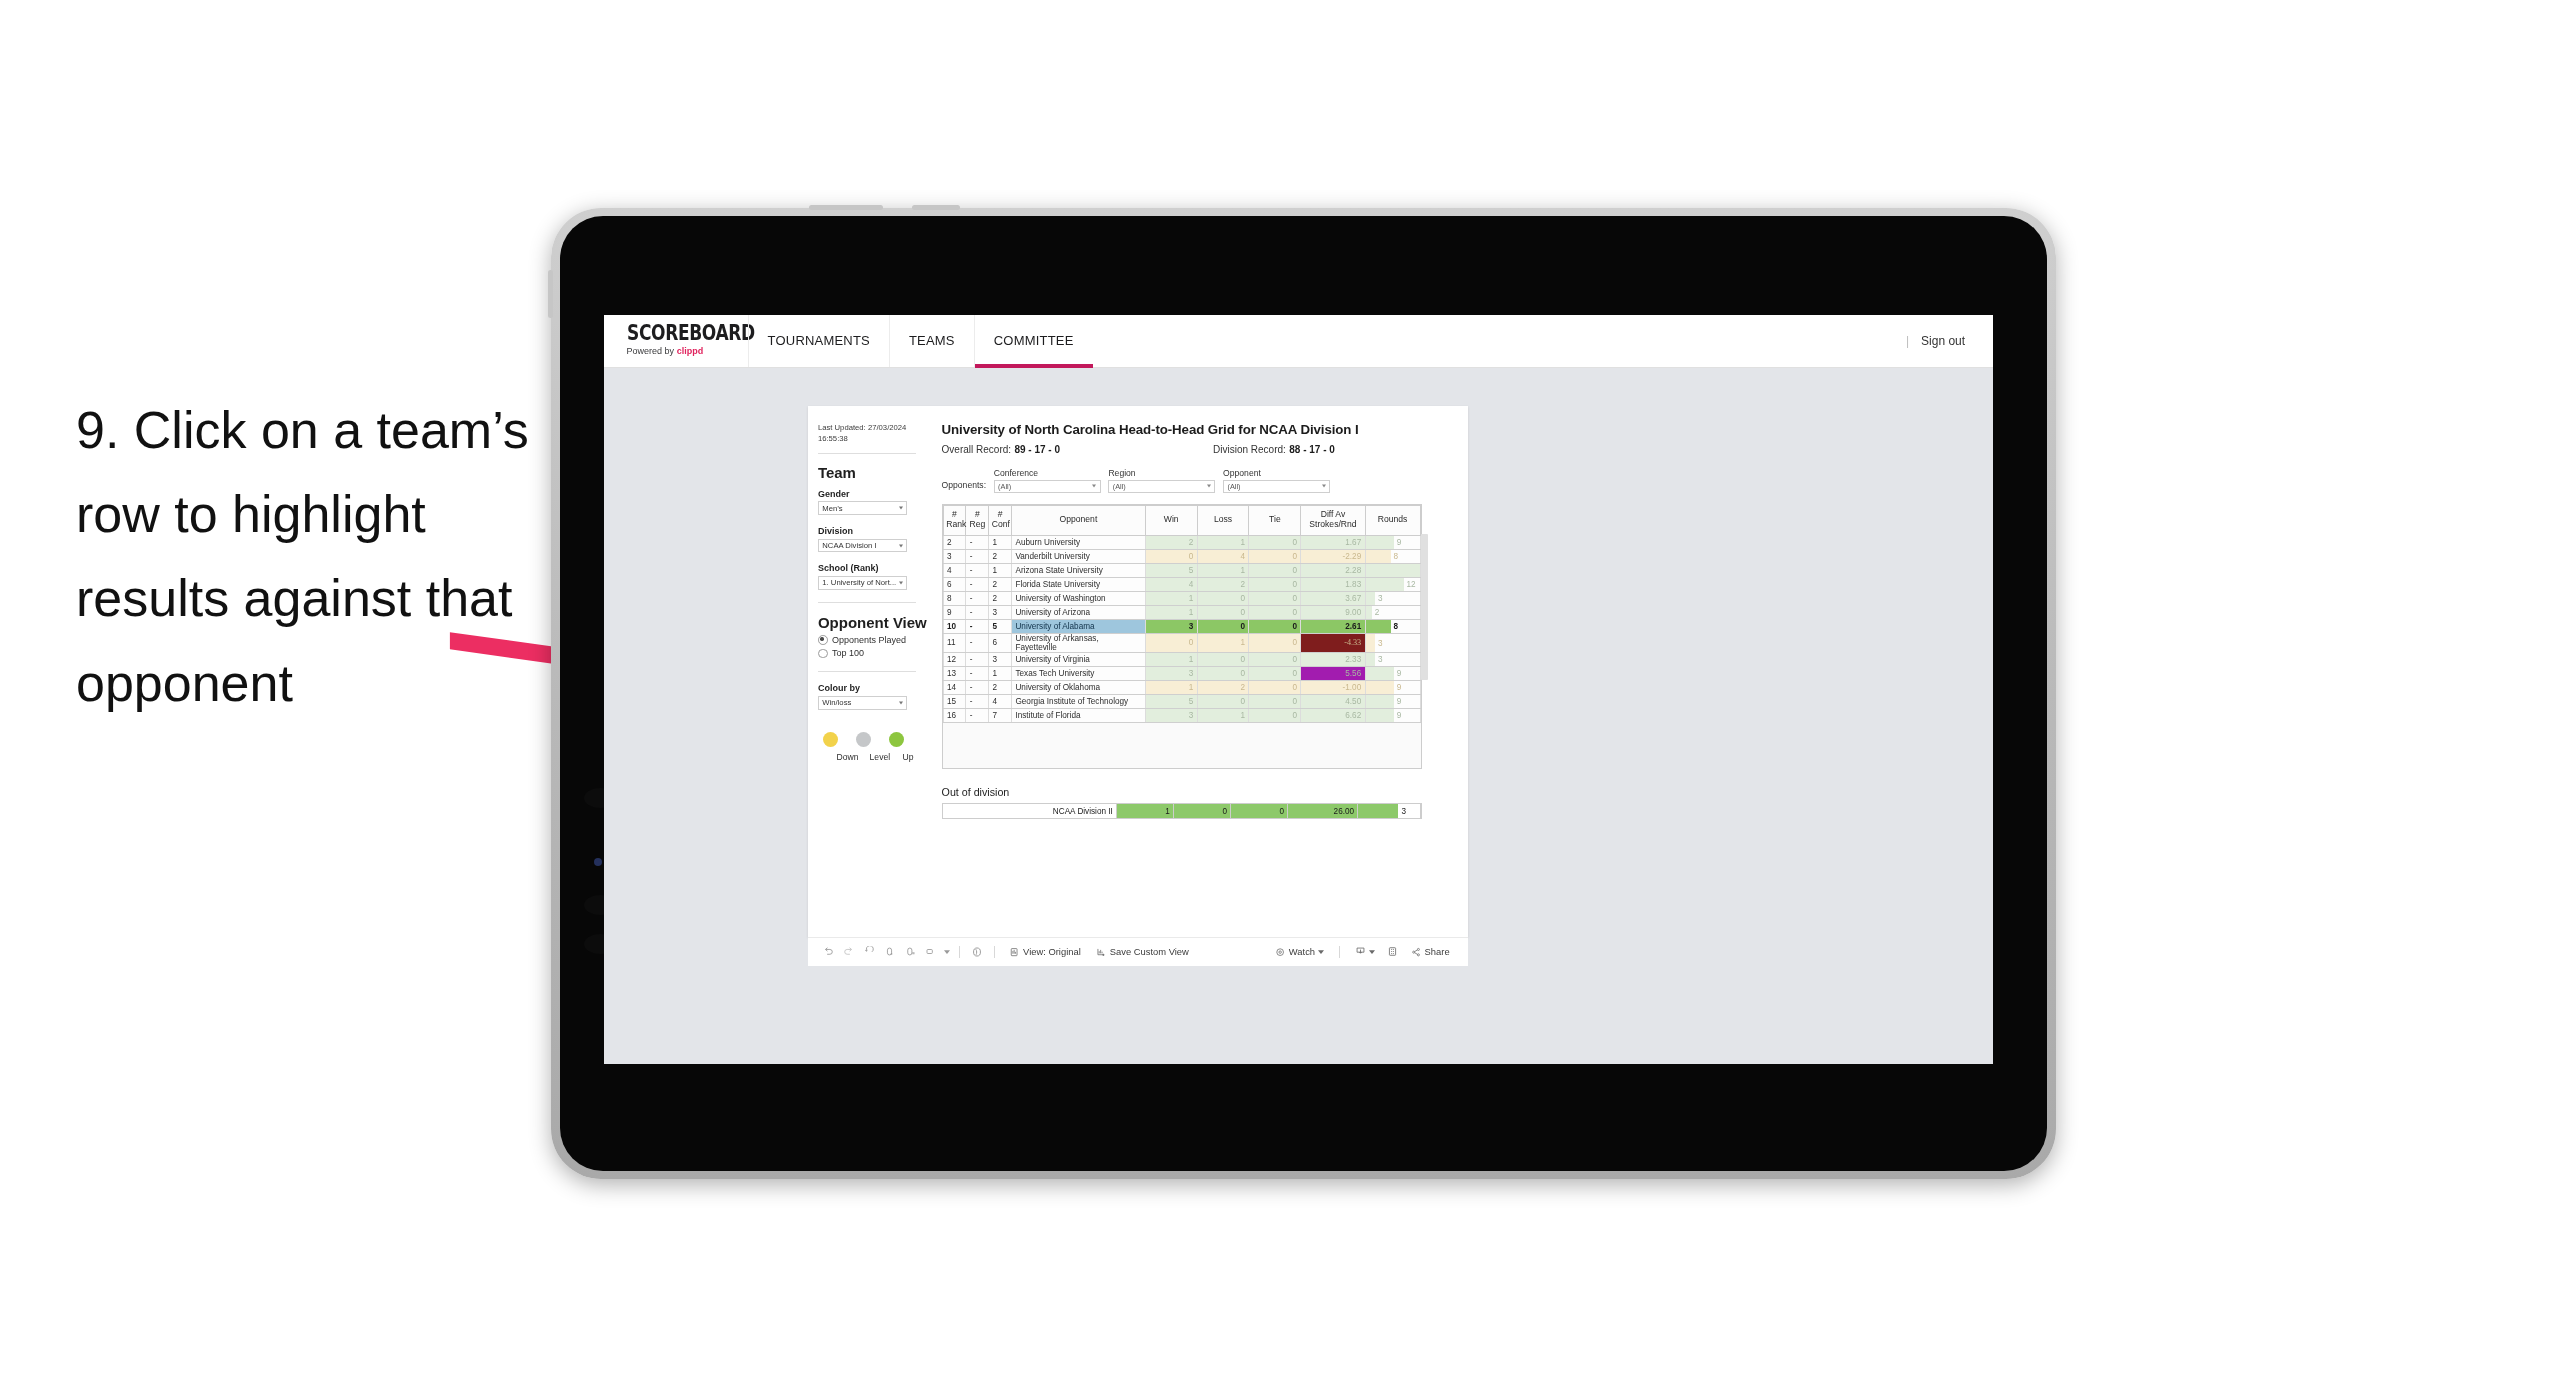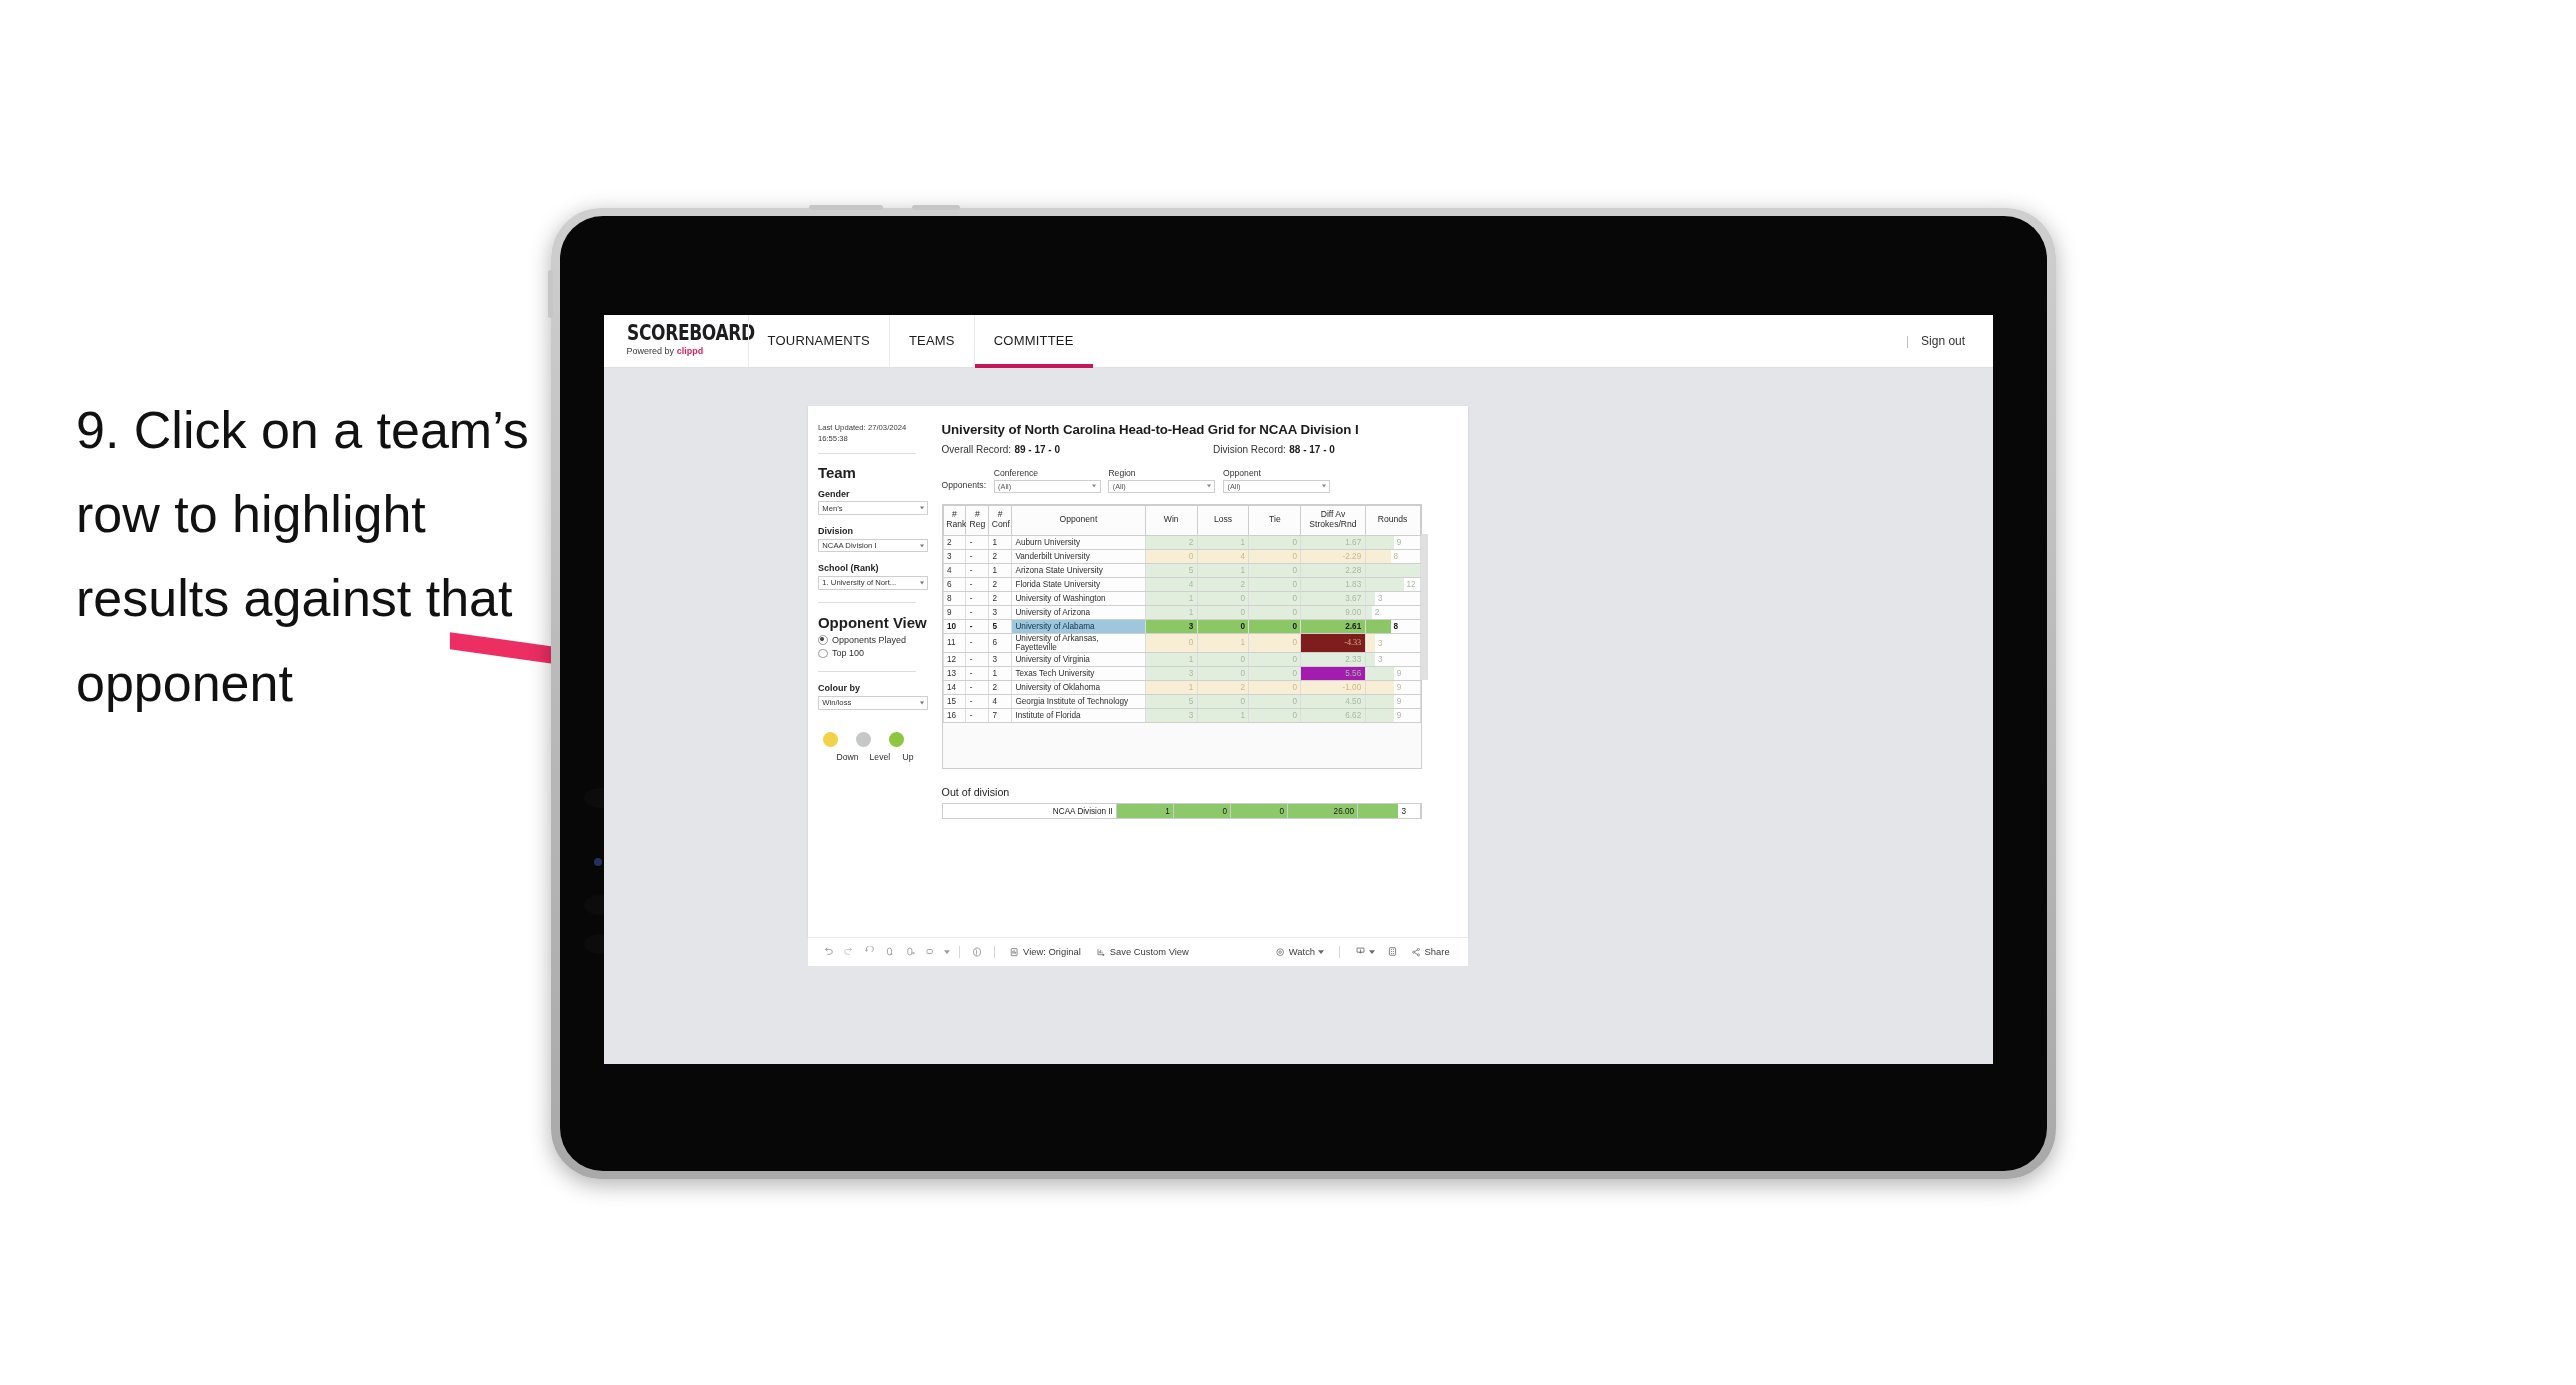--- a/index.html
+++ b/index.html
@@ -59,21 +59,21 @@
 
   
   #side{position:absolute;left:0;top:0;width:120px;height:100%;
         padding:16.3px 0 0 10.3px;box-sizing:border-box;font-size:9.4px;color:#2f2f2f;}
   #last-upd{font-size:7.7px;color:#3d3d3d;line-height:1.45;width:94px;}
   .hr{border-top:0.9px solid #dedede;margin:8.6px 12px 0 0;}
   .grp-title{font-size:15px;font-weight:700;color:#1f1f1f;margin:10.3px 0 7.7px 0;}
   .fld-label{font-size:9px;font-weight:700;color:#1f1f1f;margin-bottom:2.6px;}
   .select{height:13.7px;border:0.9px solid #cfcfcf;background:#fff;
           font-size:7.7px;color:#333;display:flex;align-items:center;
-          padding:0 3.4px;width:110px;box-sizing:border-box;position:relative;
+          padding:0 3.4px;width:89px;box-sizing:border-box;position:relative;
           cursor:pointer;}
   .select .caret{position:absolute;right:3.4px;top:50%;transform:translateY(-50%);
           width:0;height:0;border-left:2.6px solid transparent;
           border-right:2.6px solid transparent;border-top:3.4px solid #777;}
   .fld{margin-bottom:11px;}
   .radio-row{display:flex;align-items:center;gap:4.3px;font-size:9px;
              color:#2f2f2f;margin-top:3.4px;cursor:pointer;}
   .radio{width:7.7px;height:7.7px;border:0.9px solid #9a9a9a;border-radius:50%;
          background:#fff;position:relative;flex:none;}
   .radio.on:after{content:"";position:absolute;left:1.3px;top:1.3px;

